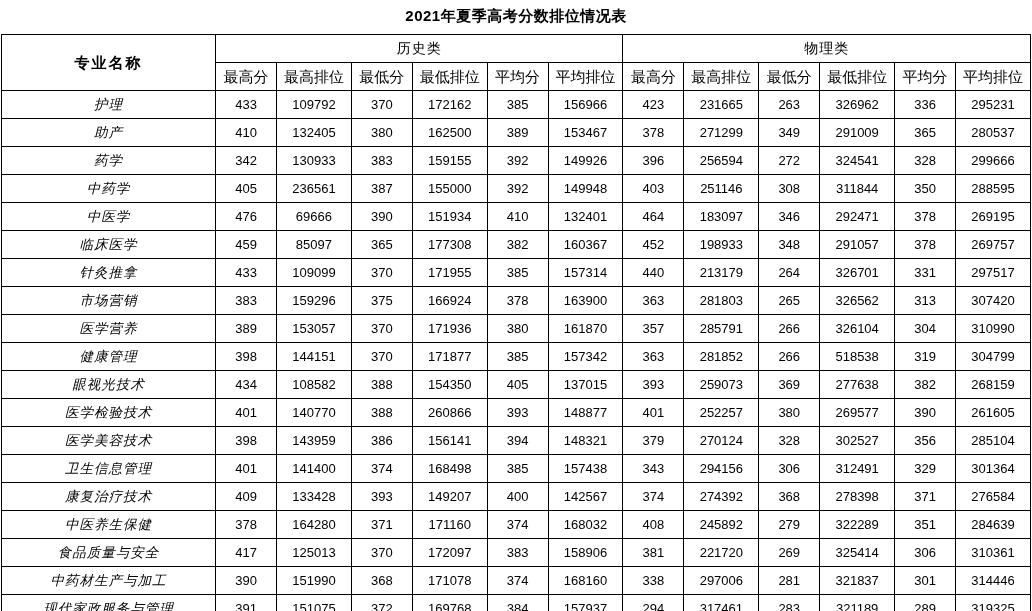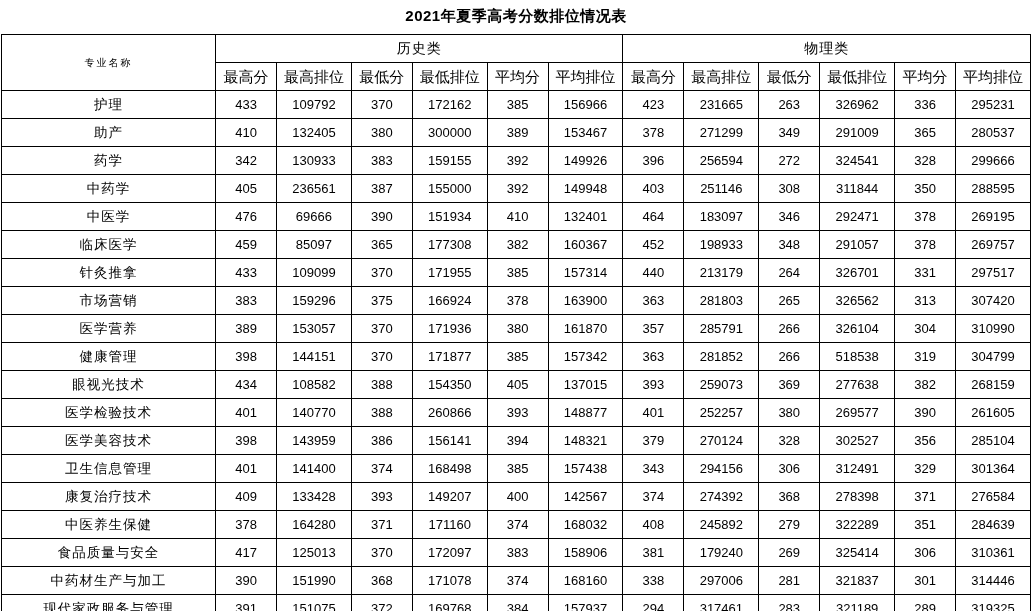--- a/index.html
+++ b/index.html
@@ -44,31 +44,32 @@
     line-height: 27px;
     white-space: nowrap;
     overflow: hidden;
   }
   th.group-head {
     font-weight: normal;
     font-size: 14px;
     letter-spacing: 1px;
   }
   th.major-head {
-    font-weight: normal;
-    font-size: 10px;
+    font-weight: bold;
+    font-size: 15px;
     letter-spacing: 2px;
   }
   th.sub-head {
     font-weight: normal;
     font-size: 15px;
   }
   td.major-name {
     font-size: 13.5px;
     letter-spacing: 1px;
+    font-style: italic;
   }
   td.num {
     font-size: 13px;
   }
   
   col.c-major { width: 186px; }
   col.c-num   { width: 53px; }
   col.c-rank  { width: 65px; }
 </style>
 </head>
@@ -128,21 +129,21 @@
         <td class="num">263</td>
         <td class="num">326962</td>
         <td class="num">336</td>
         <td class="num">295231</td>
       </tr>
       <tr>
         <td class="major-name">助产</td>
         <td class="num">410</td>
         <td class="num">132405</td>
         <td class="num">380</td>
-        <td class="num">300000</td>
+        <td class="num">162500</td>
         <td class="num">389</td>
         <td class="num">153467</td>
         <td class="num">378</td>
         <td class="num">271299</td>
         <td class="num">349</td>
         <td class="num">291009</td>
         <td class="num">365</td>
         <td class="num">280537</td>
       </tr>
       <tr>
@@ -357,21 +358,21 @@
       </tr>
       <tr>
         <td class="major-name">食品质量与安全</td>
         <td class="num">417</td>
         <td class="num">125013</td>
         <td class="num">370</td>
         <td class="num">172097</td>
         <td class="num">383</td>
         <td class="num">158906</td>
         <td class="num">381</td>
-        <td class="num">179240</td>
+        <td class="num">221720</td>
         <td class="num">269</td>
         <td class="num">325414</td>
         <td class="num">306</td>
         <td class="num">310361</td>
       </tr>
       <tr>
         <td class="major-name">中药材生产与加工</td>
         <td class="num">390</td>
         <td class="num">151990</td>
         <td class="num">368</td>

